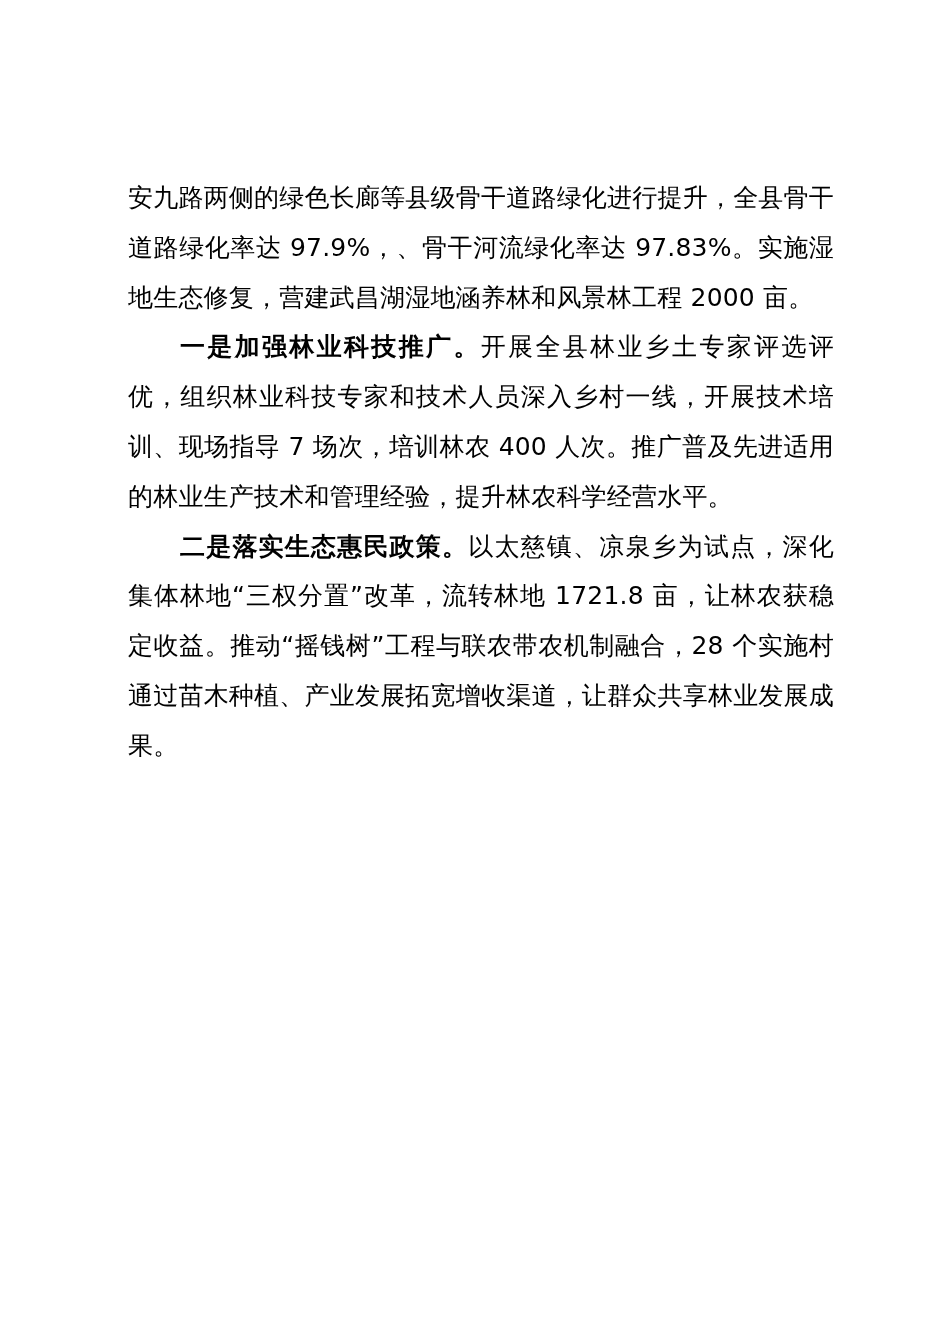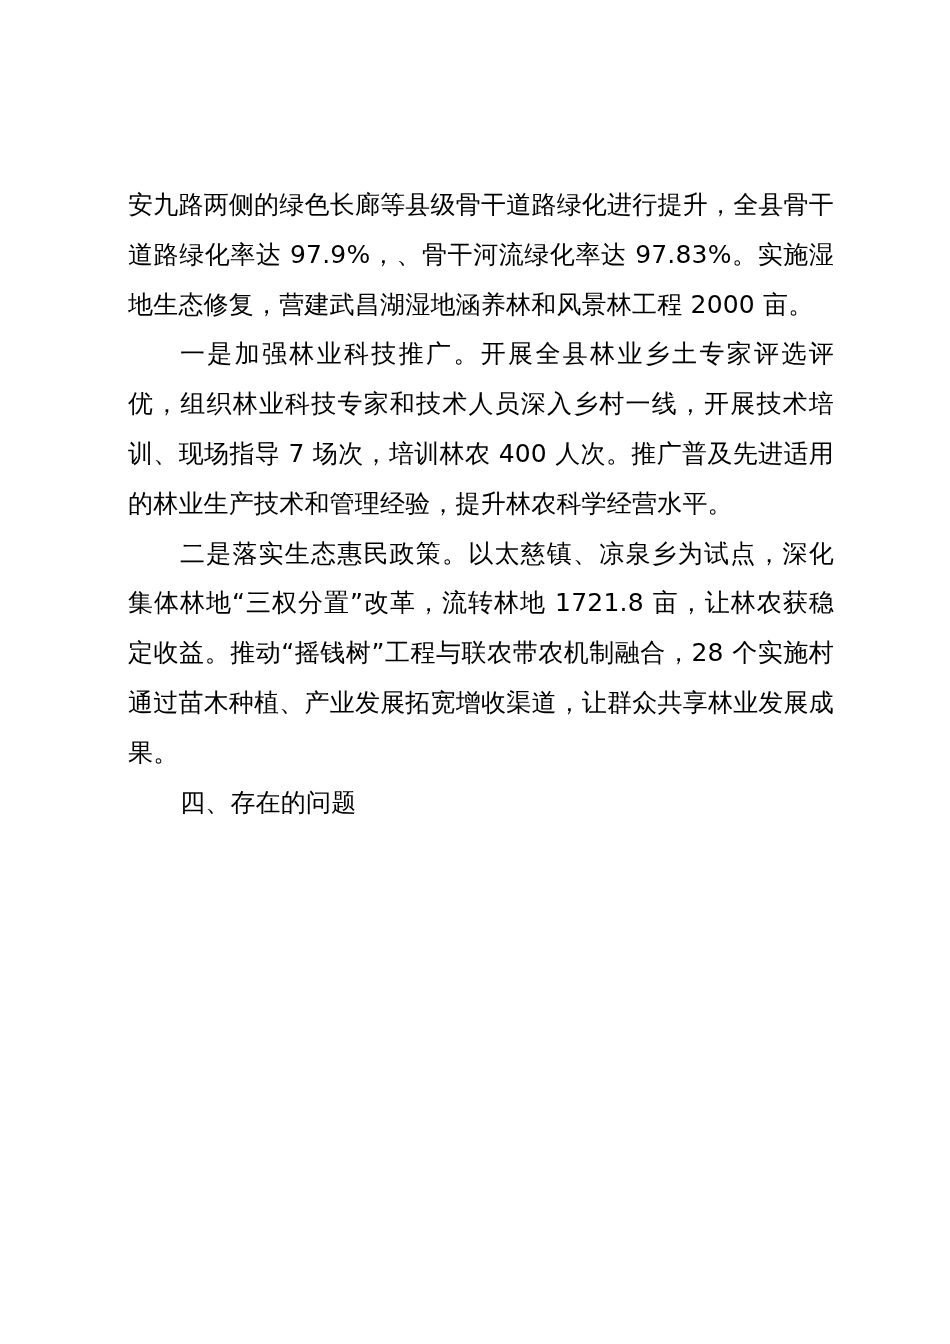--- a/index.html
+++ b/index.html
@@ -11,37 +11,37 @@
       width: 950px;
       height: 1344px;
       position: relative;
       overflow: hidden;
       font-family: "DejaVu Sans", "Liberation Sans", sans-serif;
       color: #000000;
     }
     .page {
       position: absolute;
       left: 128px;
-      top: 180px;
+      top: 173px;
       width: 706px;
     }
     .para {
       margin: 0;
       font-size: 25px;
       line-height: 49.8px;
       text-align: justify;
       text-justify: inter-character;
       letter-spacing: 0.2px;
       word-break: break-all;
     }
     .indent {
       text-indent: 52px;
     }
     .bold {
-      font-weight: normal;
+      font-weight: bold;
     }
   </style>
 </head>
 <body>
 
 <div class="page">
 
   <p class="para">
     <span>安九路两侧的绿色长廊等县级骨干道路绿化进行提升，全县骨干道路绿化率达 97.9%，、骨干河流绿化率达 97.83%。实施湿地生态修复，营建武昌湖湿地涵养林和风景林工程 2000 亩。</span>
   </p>
@@ -49,18 +49,15 @@
 
   <p class="para indent">
     <span class="bold">一是加强林业科技推广。</span><span>开展全县林业乡土专家评选评优，组织林业科技专家和技术人员深入乡村一线，开展技术培训、现场指导 7 场次，培训林农 400 人次。推广普及先进适用的林业生产技术和管理经验，提升林农科学经营水平。</span>
   </p>
 
   <p class="para indent">
     <span class="bold">二是落实生态惠民政策。</span><span>以太慈镇、凉泉乡为试点，深化集体林地“三权分置”改革，流转林地 1721.8 亩，让林农获稳定收益。推动“摇钱树”工程与联农带农机制融合，28 个实施村通过苗木种植、产业发展拓宽增收渠道，让群众共享林业发展成果。</span>
   </p>
 
 
-  <p class="para indent">
-    <span>四、存在的问题</span>
-  </p>
 
 
 </div>
 
 </body></html>

